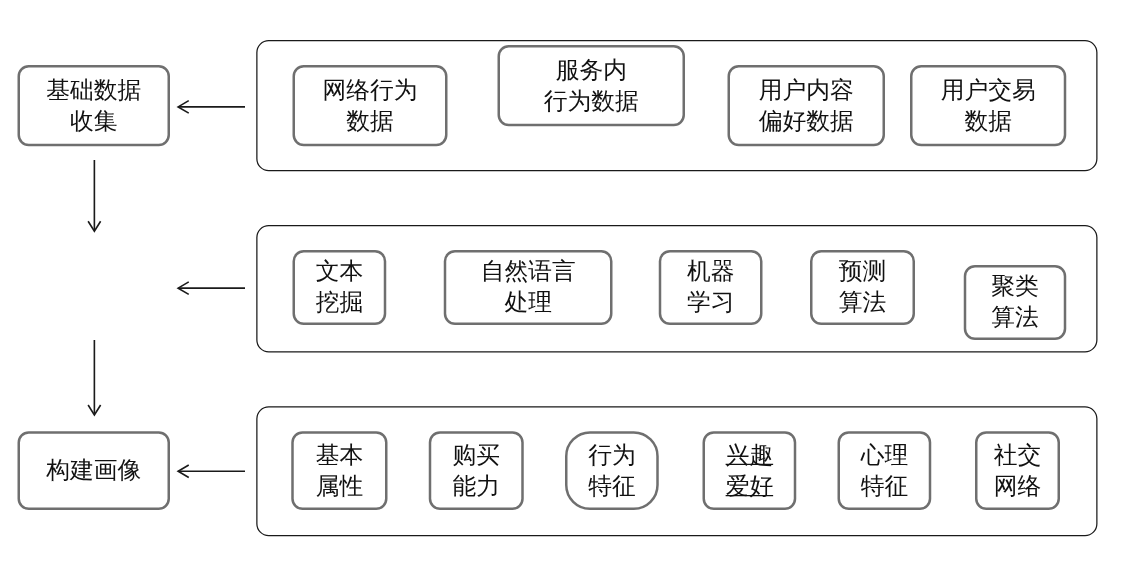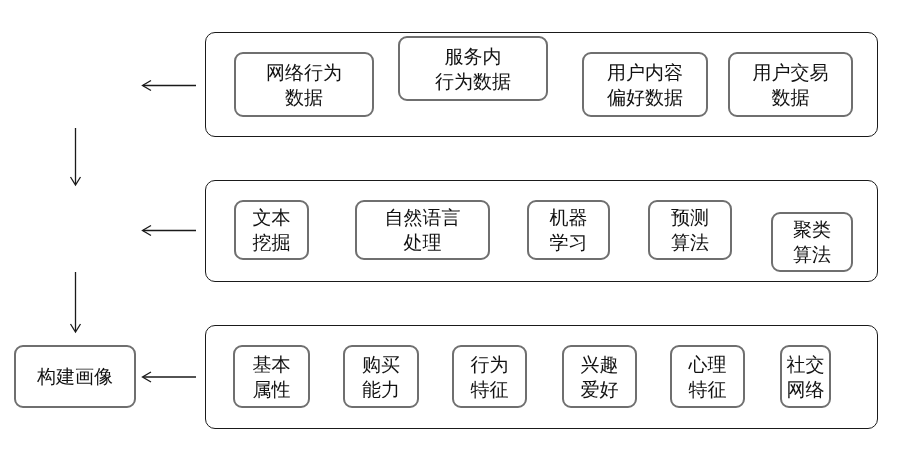--- a/index.html
+++ b/index.html
@@ -61,22 +61,24 @@
     <g>
       <line x1="75.5" y1="128" x2="75.5" y2="184"></line>
       <polyline points="70.5,177 75.5,185 80.5,177"></polyline>
     </g>
     <g>
       <line x1="75.5" y1="272" x2="75.5" y2="331"></line>
       <polyline points="70.5,324 75.5,332 80.5,324"></polyline>
     </g>
   </svg>
 
+  <div class="stage" style="left:14px; top:52px; width:122px; height:65px;">基础数据
+收集</div>
   <div class="group" style="left:205px; top:32px; width:673px; height:105px;"></div>
-  <div class="item" style="left:234px; top:52px; width:140px; height:65px;text-align:center;">网络行为
+  <div class="item" style="left:234px; top:52px; width:124px; height:65px;text-align:center;">网络行为
 数据</div>
   <div class="item" style="left:398px; top:36px; width:150px; height:65px;">服务内
 行为数据</div>
   <div class="item" style="left:563px; top:52px; width:126px; height:65px;margin-left:19px;">用户内容
 偏好数据</div>
   <div class="item" style="left:728px; top:52px; width:125px; height:65px;">用户交易
 数据</div>
 
   <div class="group" style="left:205px; top:180px; width:673px; height:102px;"></div>
   <div class="item" style="left:234px; top:200px; width:75px; height:60px;">文本
@@ -89,22 +91,22 @@
 算法</div>
   <div class="item" style="left:771px; top:212px; width:82px; height:60px;text-align:center;">聚类
 算法</div>
 
   <div class="stage" style="left:14px; top:345px; width:122px; height:63px;">构建画像</div>
   <div class="group" style="left:205px; top:325px; width:673px; height:104px;"></div>
   <div class="item" style="left:233px; top:345px; width:77px; height:63px;">基本
 属性</div>
   <div class="item" style="left:343px; top:345px; width:76px; height:63px;">购买
 能力</div>
-  <div class="item" style="left:452px; top:345px; width:75px; height:63px;">行为
+  <div class="item" style="left:452px; top:345px; width:75px; height:63px;border-radius:20px;">行为
 特征</div>
-  <div class="item" style="left:562px; top:345px; width:75px; height:63px;">兴趣
+  <div class="item" style="left:562px; top:345px; width:75px; height:63px;text-decoration:underline;">兴趣
 爱好</div>
   <div class="item" style="left:670px; top:345px; width:75px; height:63px;">心理
 特征</div>
-  <div class="item" style="left:780px; top:345px; width:51px; height:63px;">社交
+  <div class="item" style="left:780px; top:345px; width:68px; height:63px;">社交
 网络</div>
 
 </div>
 
 </body></html>

